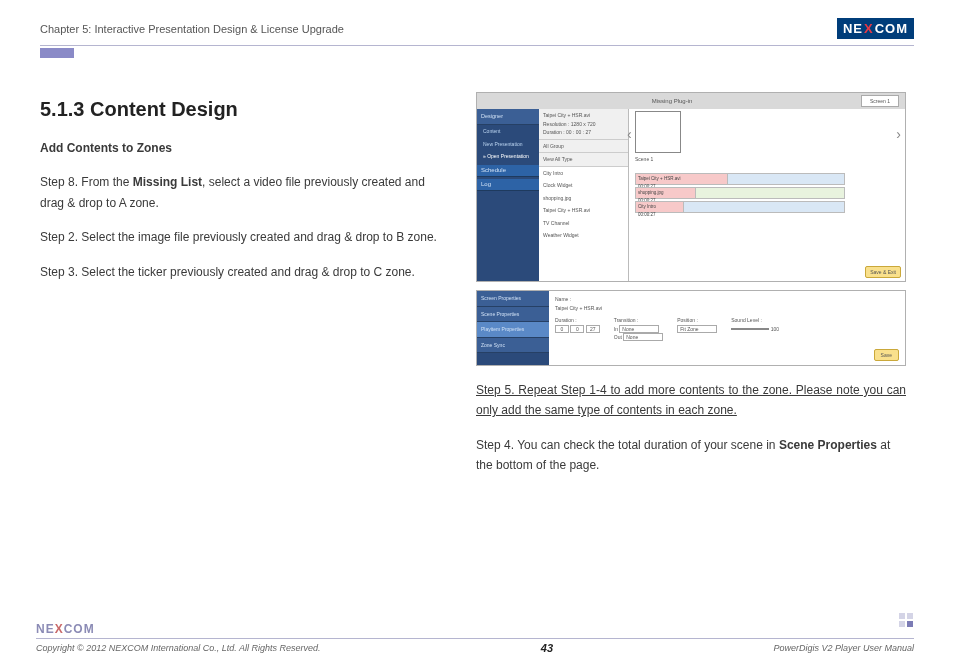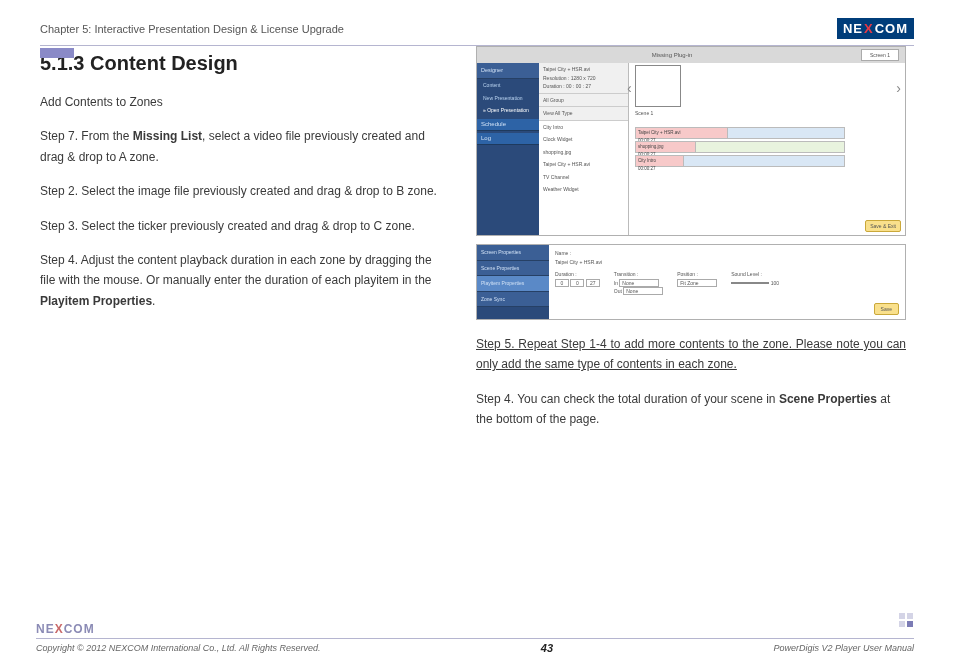--- a/index.html
+++ b/index.html
@@ -46,26 +46,27 @@
     font-size: 13px;
     letter-spacing: 1px;
     padding: 3px 6px;
     display: flex;
     align-items: center;
   }
   .logo-x { color: #e63946; margin: 0 1px; }
   .content {
     display: flex;
     gap: 26px;
+    margin-top: 46px;
   }
   .col-left { width: 410px; font-size: 12px; line-height: 1.7; color: #3a3a3a; }
   .col-right { width: 430px; font-size: 12px; line-height: 1.7; color: #3a3a3a; }
   h2 { font-size: 20px; font-weight: bold; color: #222; margin-bottom: 12px; }
   .intro { text-align: justify; margin-bottom: 16px; }
-  .subhead { font-weight: normal; font-size: 12px; margin-bottom: 14px; }
+  .subhead { font-weight: bold; font-size: 12px; margin-bottom: 14px; }
   .step { margin-bottom: 14px; }
   .step b { font-weight: bold; }
 
   
   .app-mock {
     border: 1px solid #b0b0b0;
     background: #e3e3e3;
     width: 100%;
     height: 190px;
     font-size: 6px;
@@ -147,27 +148,24 @@
 </div>
 <div class="header-rule"></div>
 <div class="indent-bar"></div>
 
 <div class="content">
   <div class="col-left">
     <h2>5.1.3 Content Design</h2>
     <p class="subhead">Add Contents to Zones</p>
 
     <p class="step">
-      <span>Step 7. From the </span><b>Missing List</b><span>, select a video file previously created and drag &amp; drop to A zone.</span>
+      <span>Step 8. From the </span><b>Missing List</b><span>, select a video file previously created and drag &amp; drop to A zone.</span>
     </p>
     <p class="step">Step 2. Select the image file previously created and drag &amp; drop to B zone.</p>
     <p class="step">Step 3. Select the ticker previously created and drag &amp; drop to C zone.</p>
-    <p class="step">
-      <span>Step 4. Adjust the content playback duration in each zone by dragging the file with the mouse. Or manually enter the duration of each playitem in the </span><b>Playitem Properties</b><span>.</span>
-    </p>
   </div>
 
   <div class="col-right">
 
     <div class="app-mock">
       <div class="app-top">
         <span></span>
         <span>Missing Plug-in</span>
         <span style="border:1px solid #aaa; background:#fff; padding:1px 8px; font-size:5px;">Screen 1</span>
       </div>

